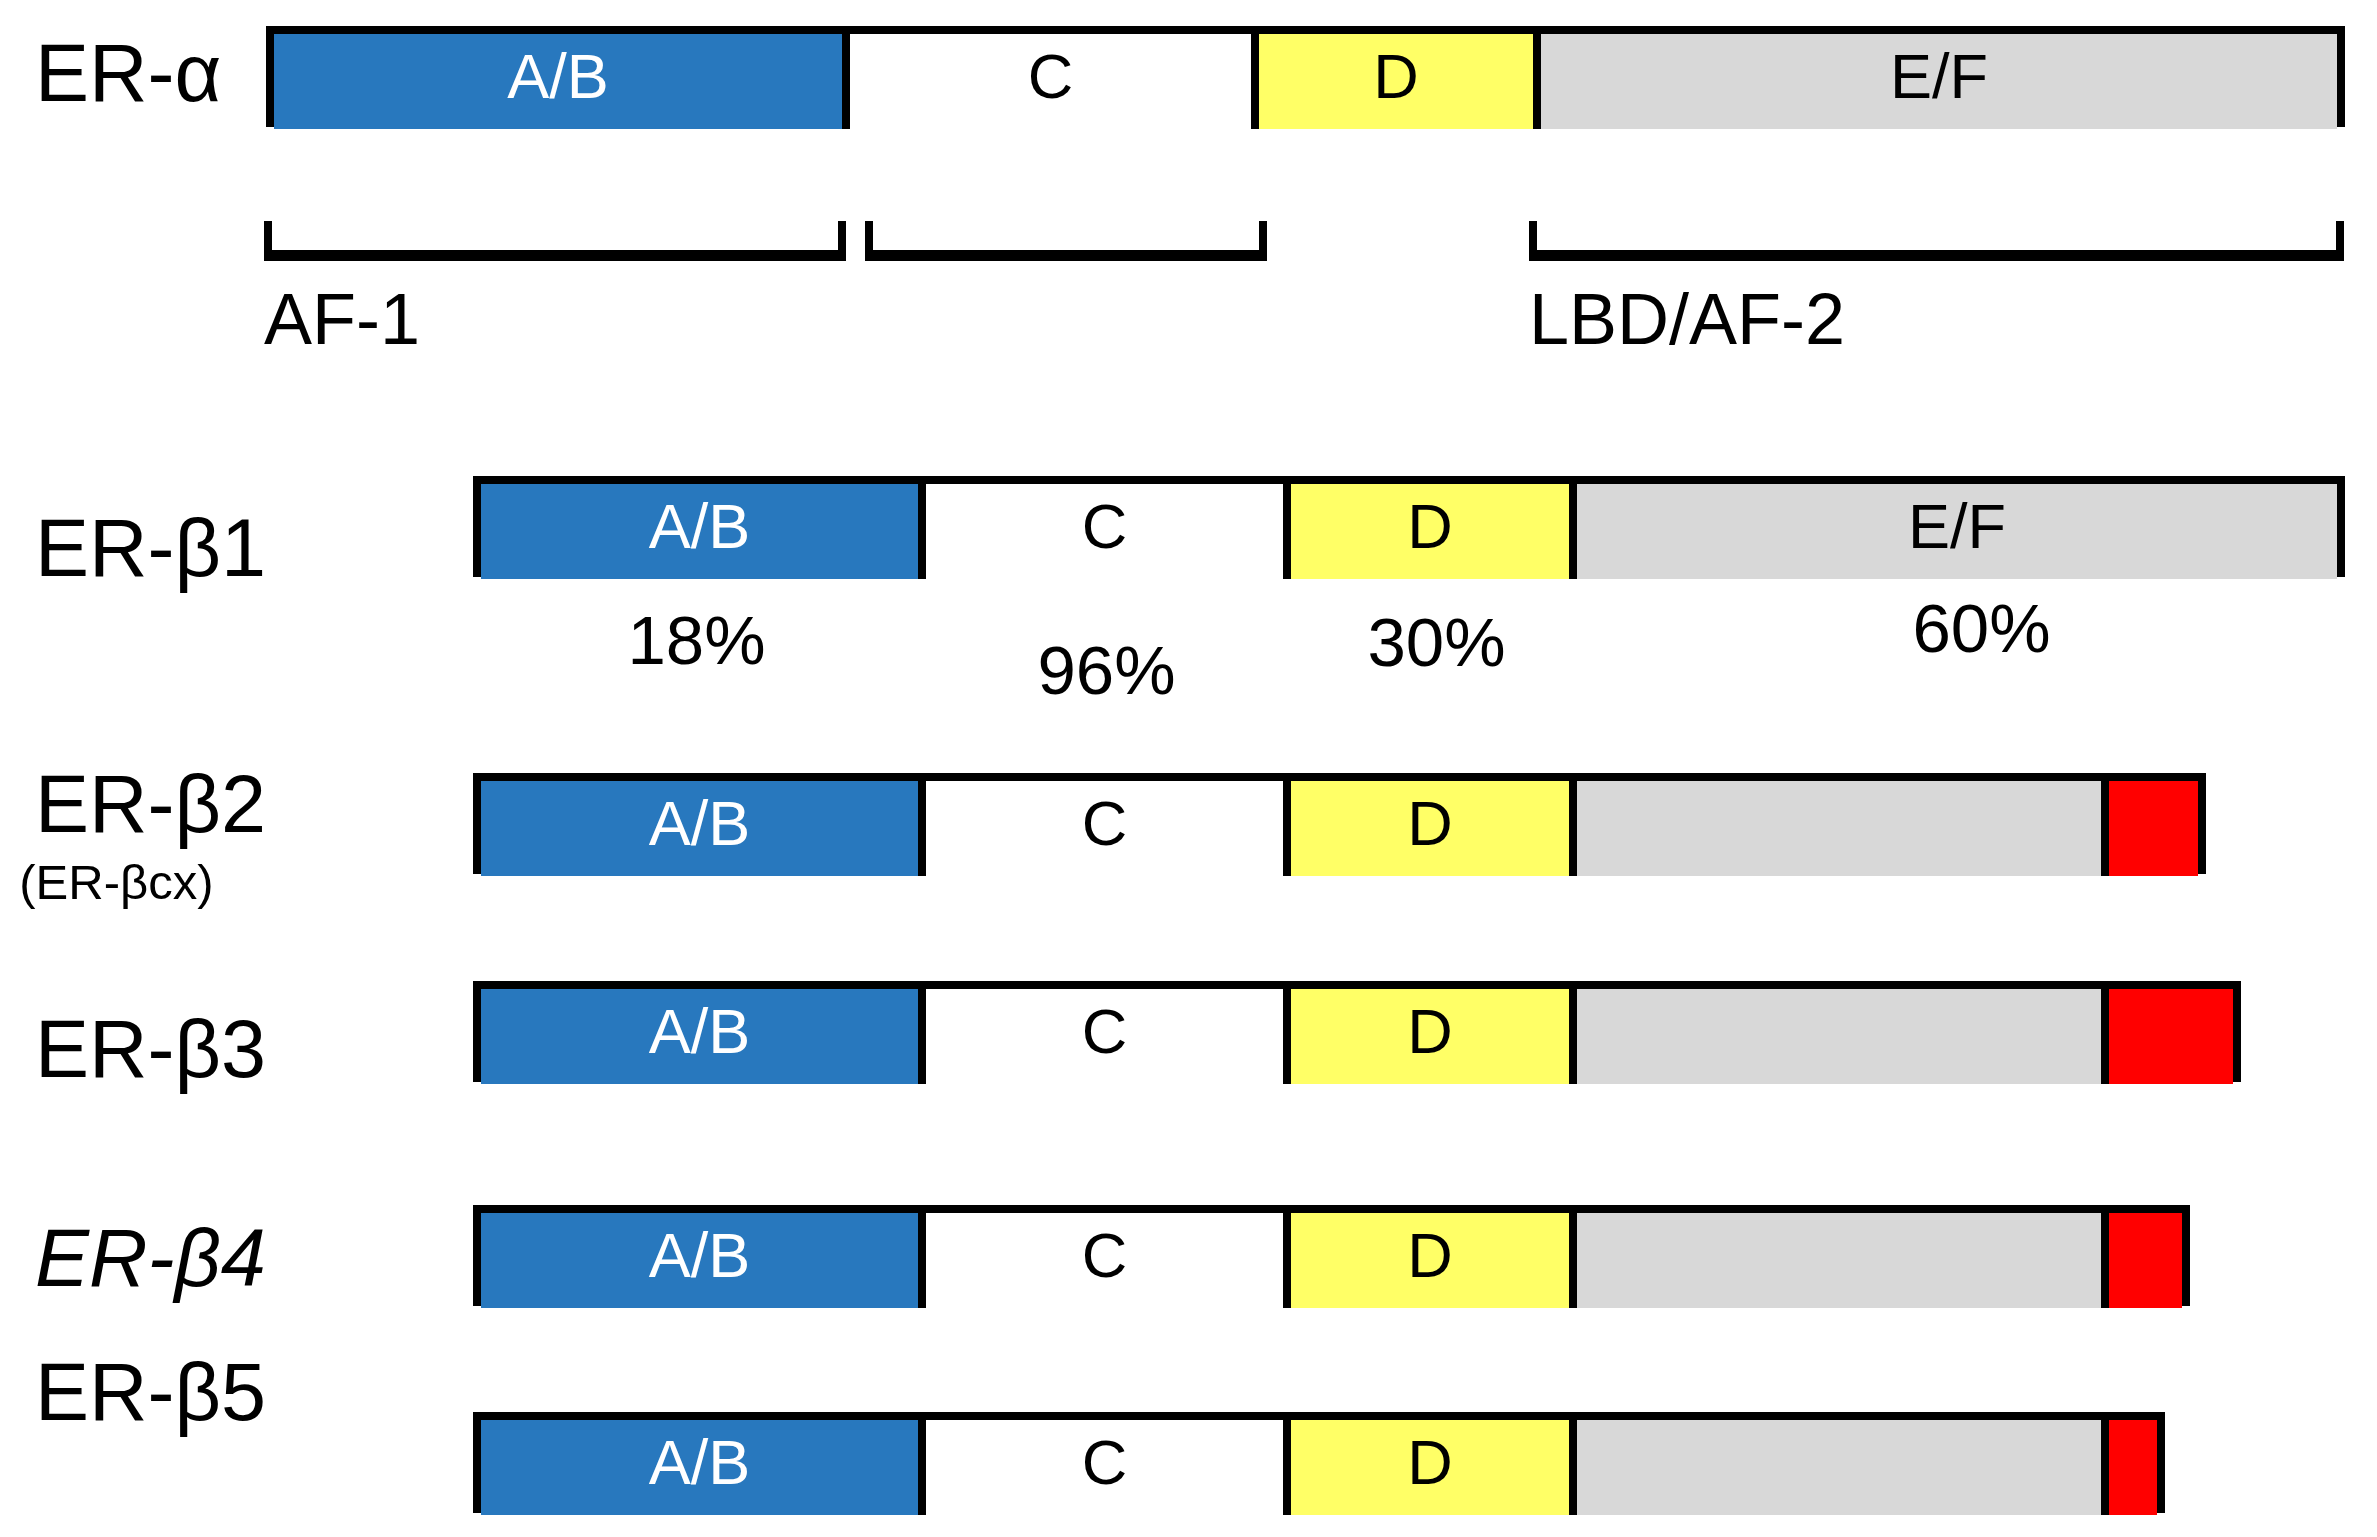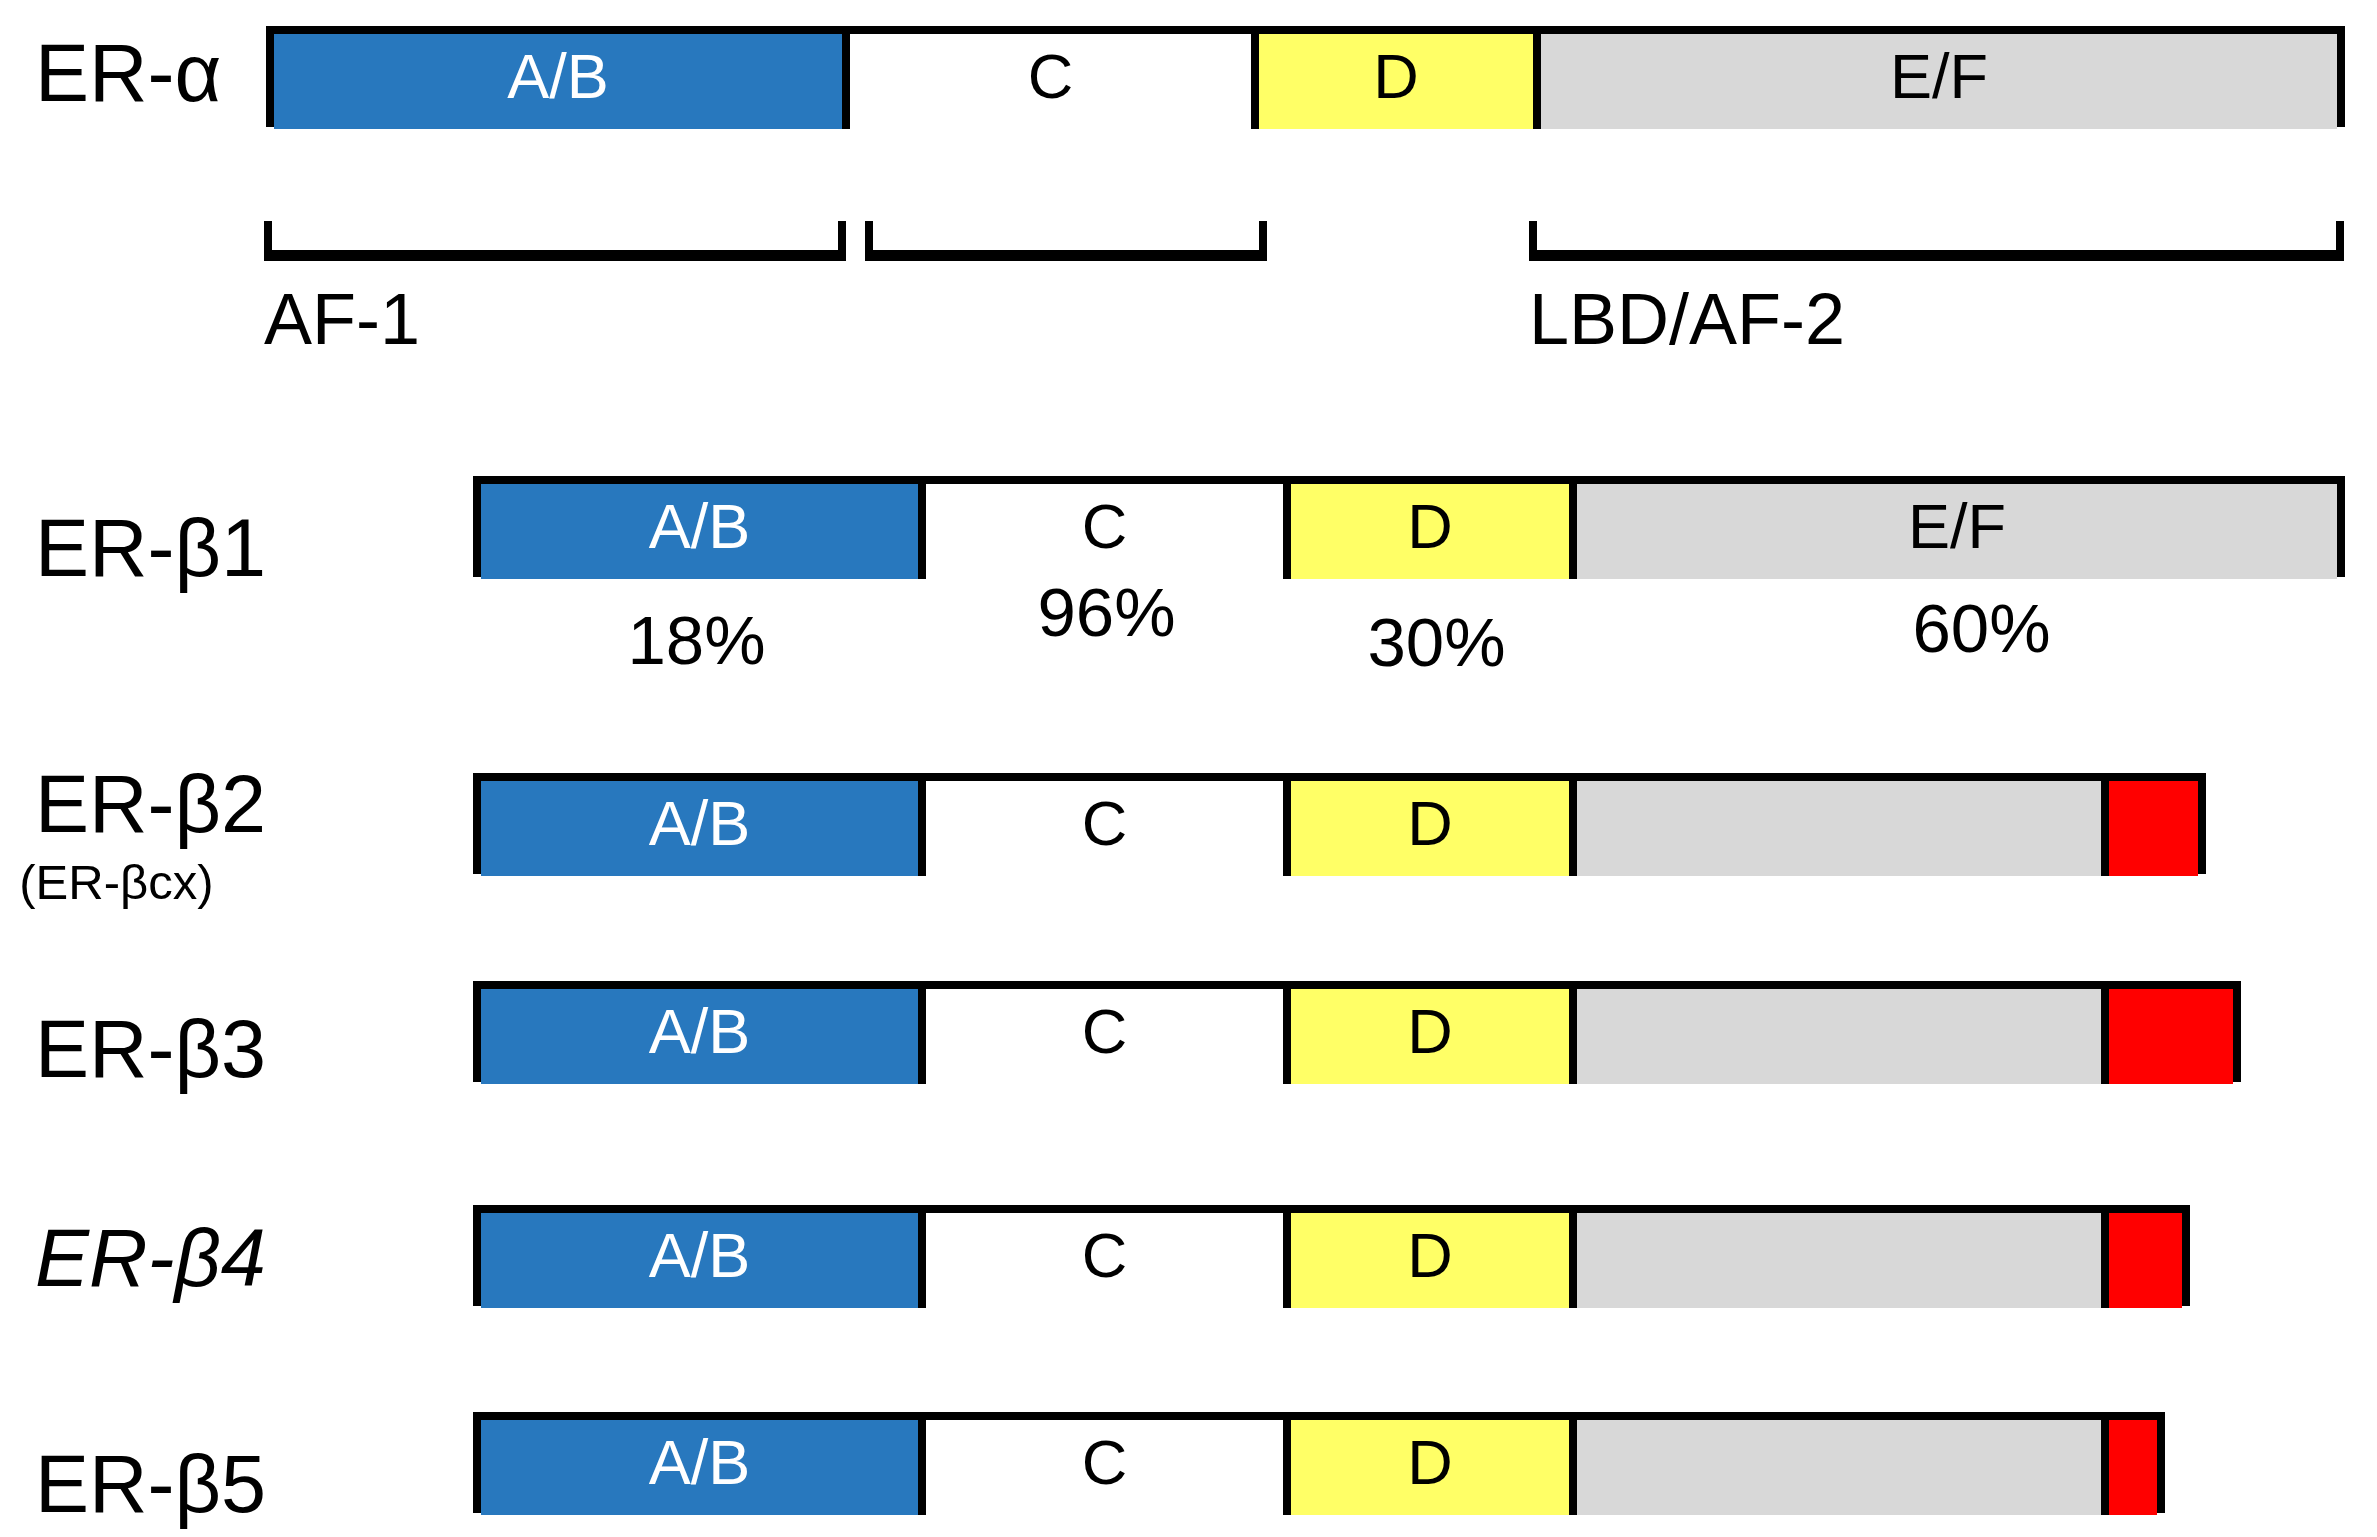--- a/index.html
+++ b/index.html
@@ -94,21 +94,21 @@
 
   <div class="row-label" style="top:508px">ER-β1</div>
   <div class="bar" style="left:473px;top:476px">
     <div class="seg f-ab" style="width:437px">A/B</div>
     <div class="seg f-c" style="width:365px">C</div>
     <div class="seg f-d" style="width:286px">D</div>
     <div class="seg f-ef" style="width:768px">E/F</div>
   </div>
 
   <div class="pct" style="left:556px;top:606px">18%</div>
-  <div class="pct" style="left:966px;top:578px">96%</div>
+  <div class="pct" style="left:966px;top:636px">96%</div>
   <div class="pct" style="left:1296px;top:608px">30%</div>
   <div class="pct" style="left:1841px;top:594px">60%</div>
 
   <div id="isoform-rows">
       <div class="row-label" style="top: 764px;">ER-β2</div>
       <div class="sub-label" style="top: 858px;">(ER-βcx)</div>
       <div class="bar" style="left: 473px; top: 773px;">
         <div class="seg f-ab" style="width: 437px;">A/B</div>
         <div class="seg f-c" style="width: 365px;">C</div>
         <div class="seg f-d" style="width: 286px;">D</div>
@@ -124,21 +124,21 @@
         <div class="seg f-insert" style="width: 132px;"></div>
       </div>
       <div class="row-label" style="top: 1218px; font-style: italic;">ER-β4</div>
       <div class="bar" style="left: 473px; top: 1205px;">
         <div class="seg f-ab" style="width: 437px;">A/B</div>
         <div class="seg f-c" style="width: 365px;">C</div>
         <div class="seg f-d" style="width: 286px;">D</div>
         <div class="seg f-ef" style="width: 532px;"></div>
         <div class="seg f-insert" style="width: 81px;"></div>
       </div>
-      <div class="row-label" style="top: 1444px;">ER-β5</div>
+      <div class="row-label" style="top: 1352px;">ER-β5</div>
       <div class="bar" style="left: 473px; top: 1412px;">
         <div class="seg f-ab" style="width: 437px;">A/B</div>
         <div class="seg f-c" style="width: 365px;">C</div>
         <div class="seg f-d" style="width: 286px;">D</div>
         <div class="seg f-ef" style="width: 532px;"></div>
         <div class="seg f-insert" style="width: 56px;"></div>
       </div>
     </div>
 
 </div>

